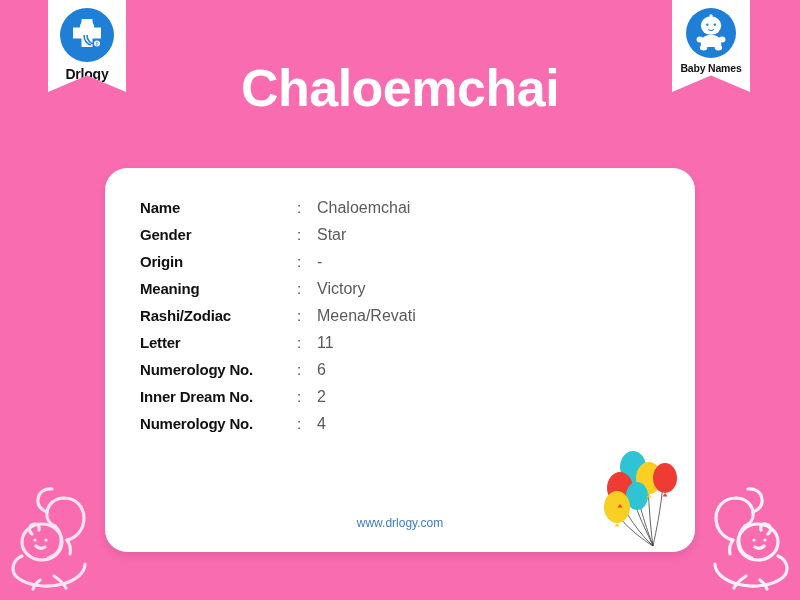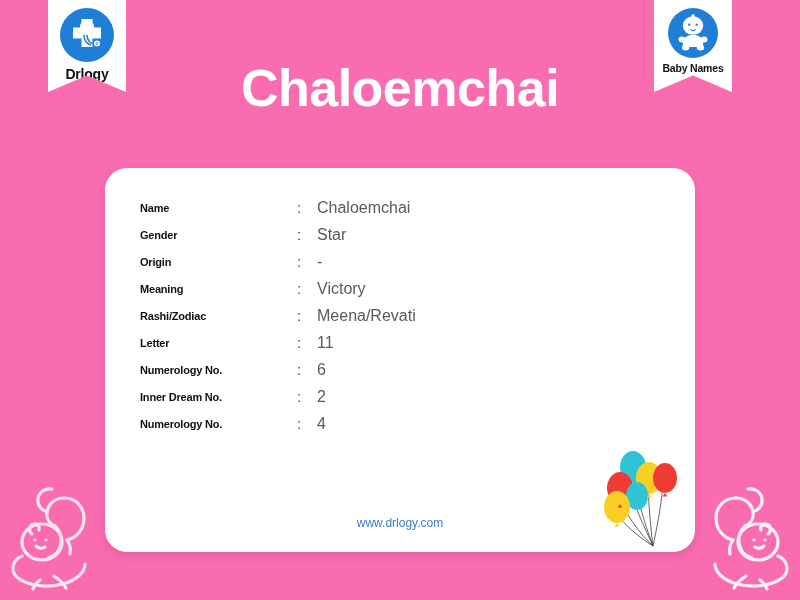--- a/index.html
+++ b/index.html
@@ -26,21 +26,21 @@
     clip-path: polygon(0 0, 100% 0, 100% 100%, 50% 82%, 0 100%);
     box-shadow: 0 2px 4px rgba(0,0,0,0.18);
     display: flex;
     flex-direction: column;
     align-items: center;
     justify-content: flex-start;
     padding-top: 8px;
     box-sizing: border-box;
   }
   .badge.left  { left: 48px; }
-  .badge.right { left: 654px; }
+  .badge.right { left: 672px; }
 
   .badge-icon {
     width: 54px;
     height: 54px;
     border-radius: 50%;
     background: #1f7fd6;
     display: block;
   }
   .badge.right .badge-icon { width: 50px; height: 50px; }
 
@@ -87,21 +87,21 @@
     top: 26px;
     border-collapse: collapse;
   }
   .info-table td {
     padding: 0;
     height: 27px;
     vertical-align: middle;
     white-space: nowrap;
   }
   .lbl {
-    font-size: 11px;
+    font-size: 15px;
     font-weight: bold;
     color: #111111;
     width: 157px;
     letter-spacing: -0.2px;
   }
   .sep {
     font-size: 15px;
     color: #4a4a4a;
     width: 20px;
     text-align: left;

